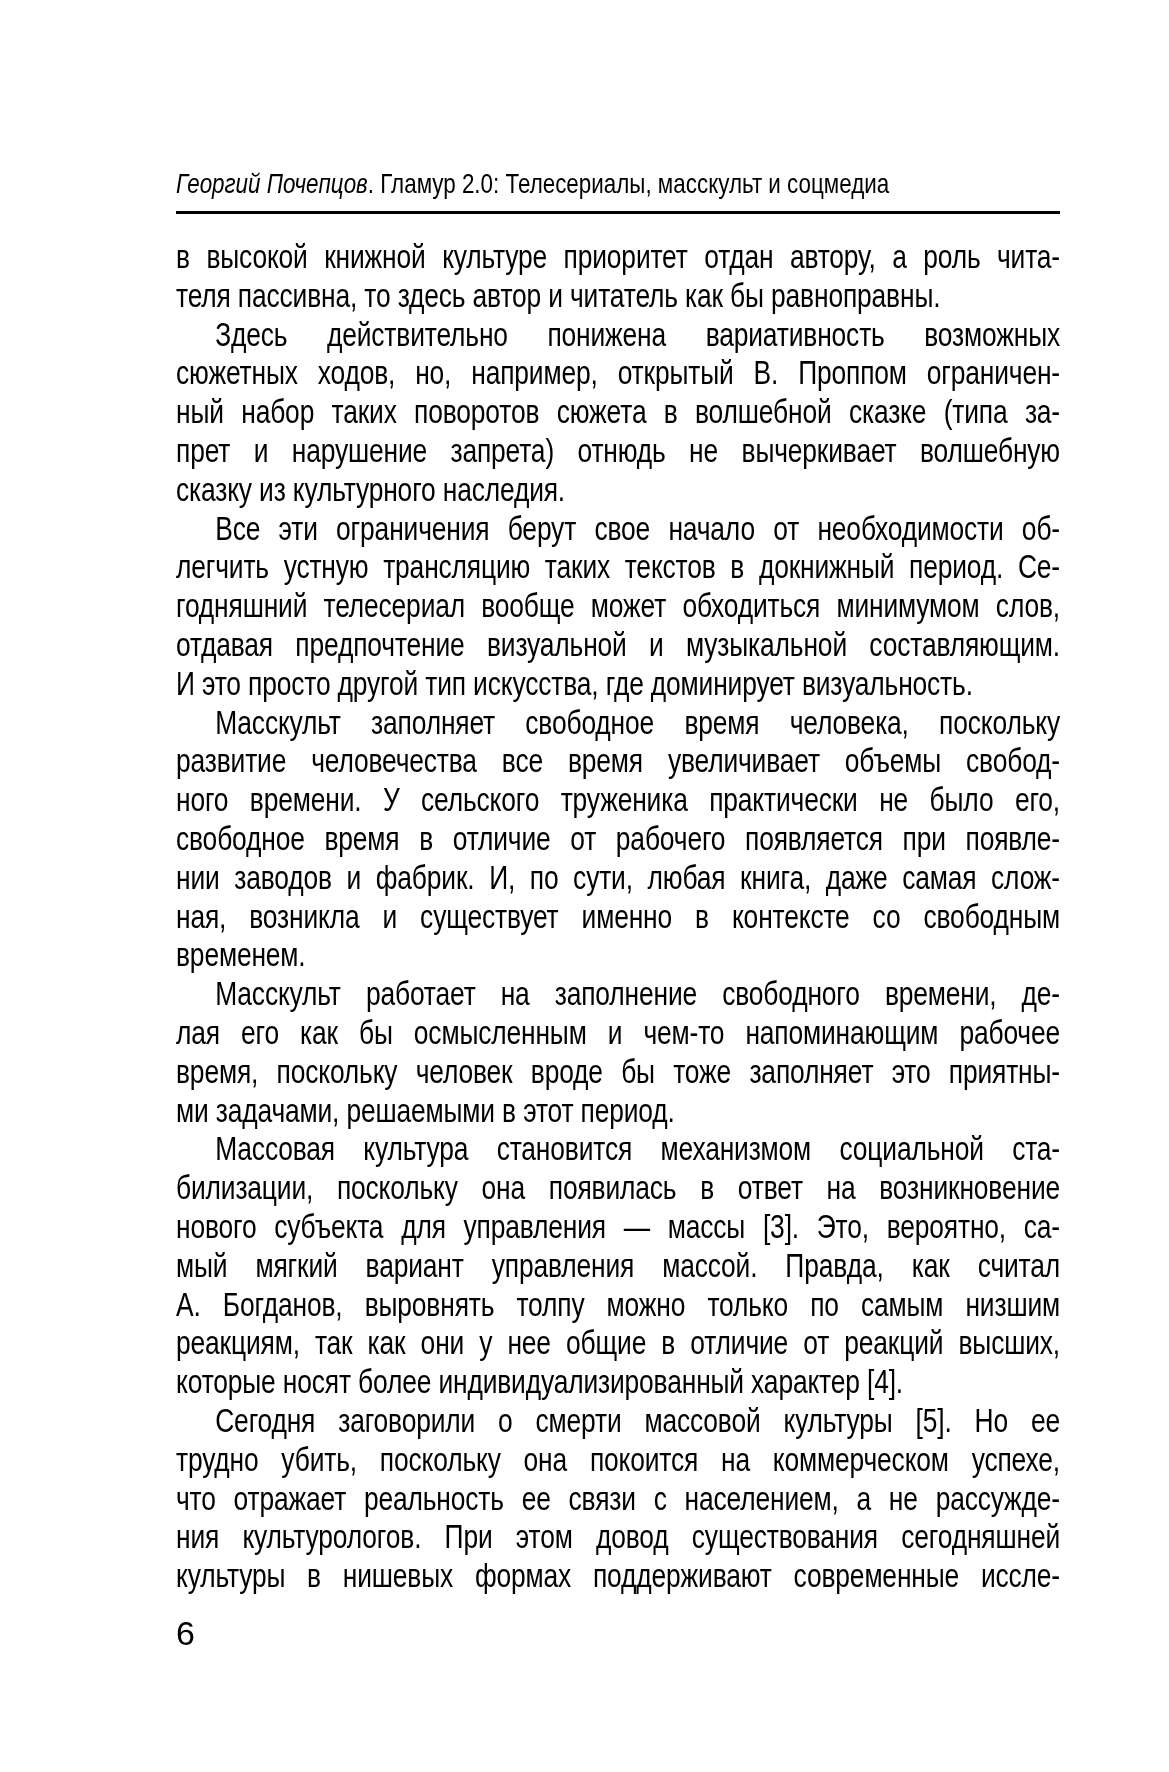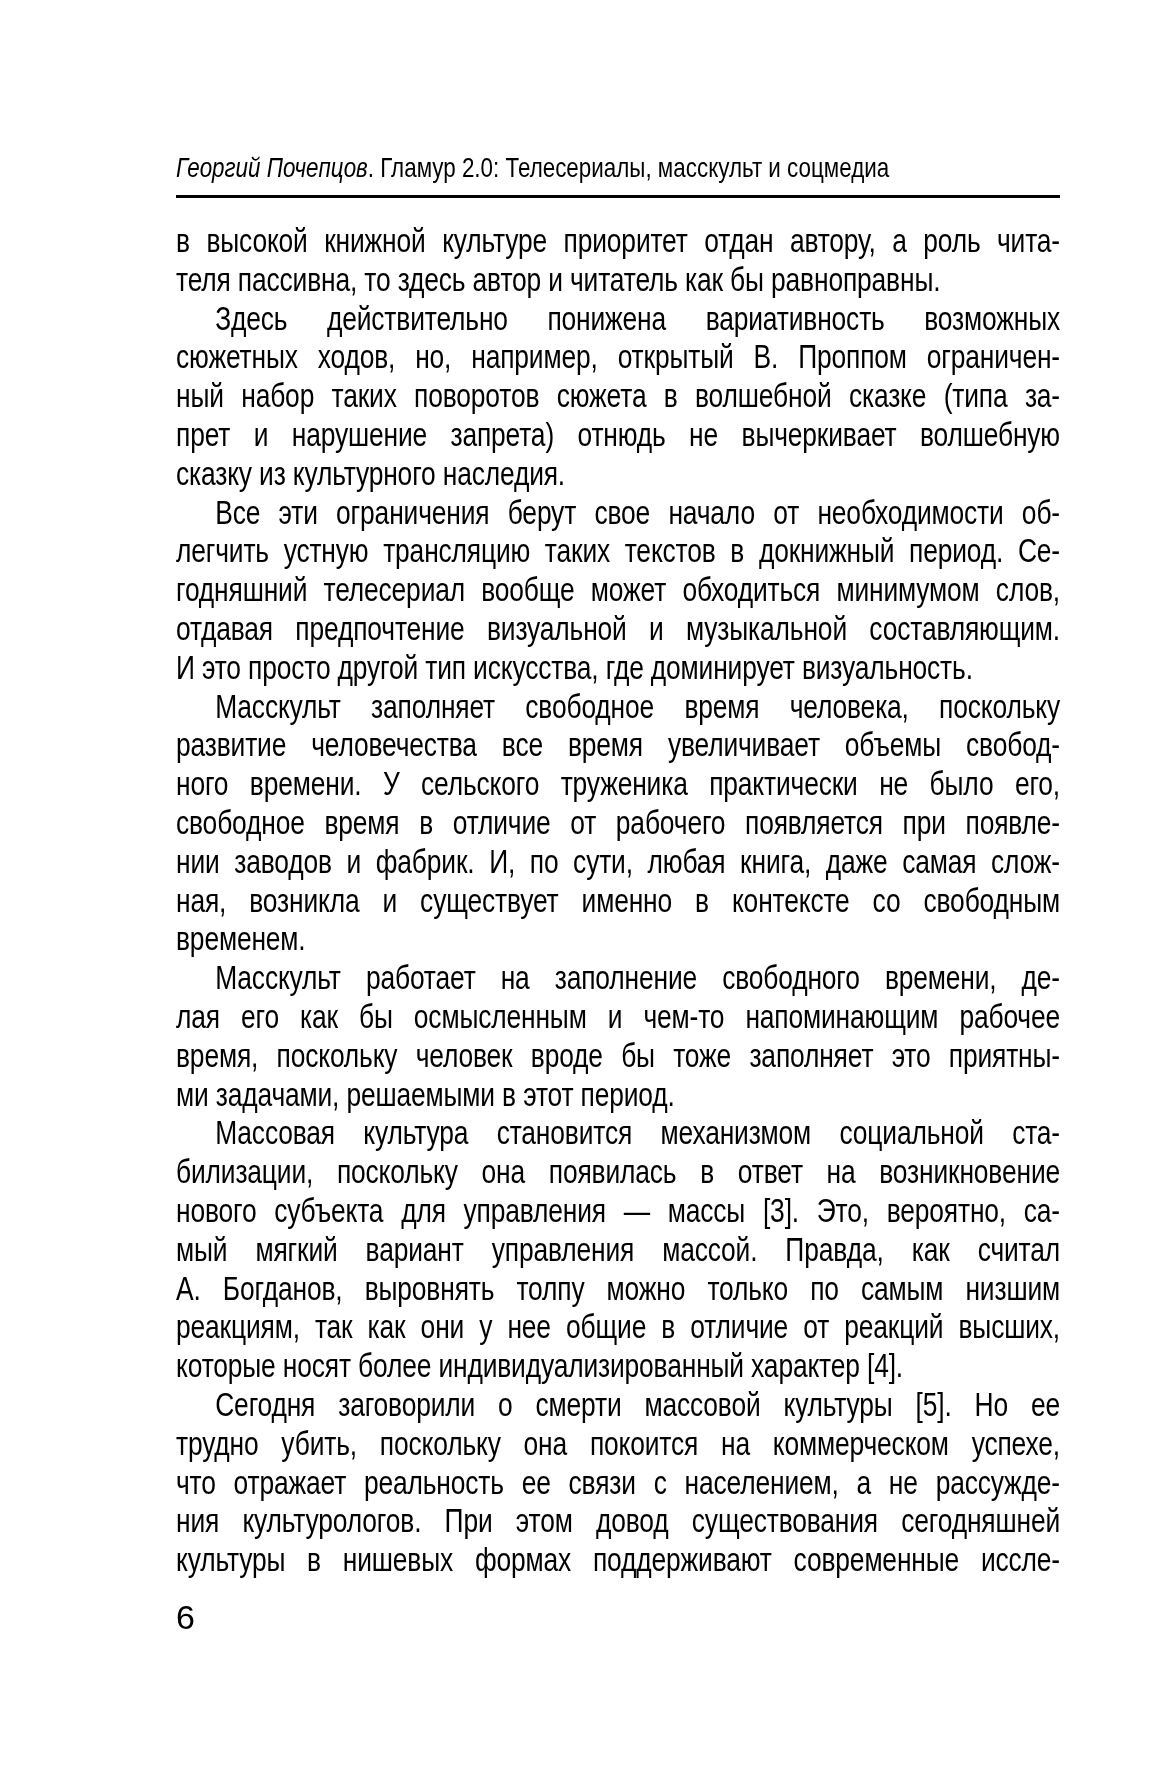--- a/index.html
+++ b/index.html
@@ -5,21 +5,21 @@
   html, body { margin: 0; padding: 0; }
   body {
     width: 1169px;
     height: 1772px;
     position: relative;
     background: #ffffff;
     color: #000000;
     font-family: "Liberation Sans", sans-serif;
     overflow: hidden;
   }
-  .page { position: absolute; inset: 0; }
+  .page { position: absolute; inset: 0; margin-top: 16px; }
 
   
   .running-header {
     position: absolute;
     left: 176px;
     top: 152px;
     width: 1105px;
     transform: scaleX(0.8);
     transform-origin: 0 0;
     font-size: 28px;

